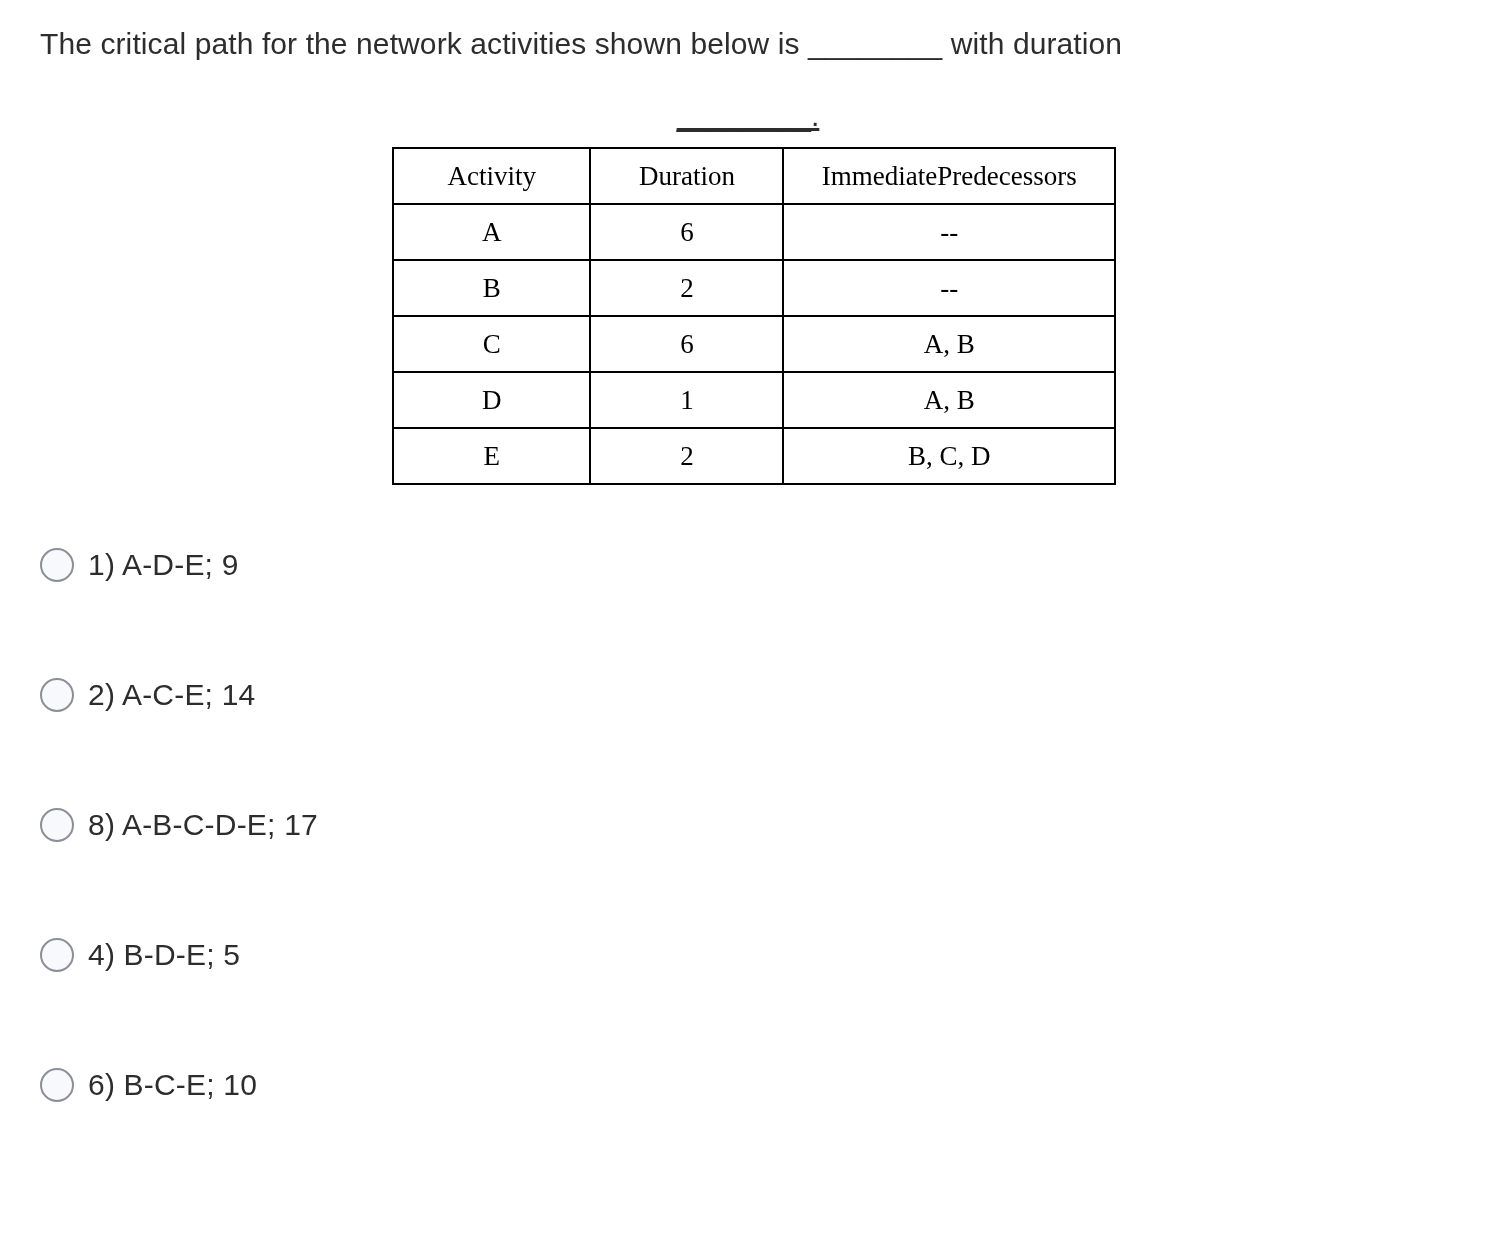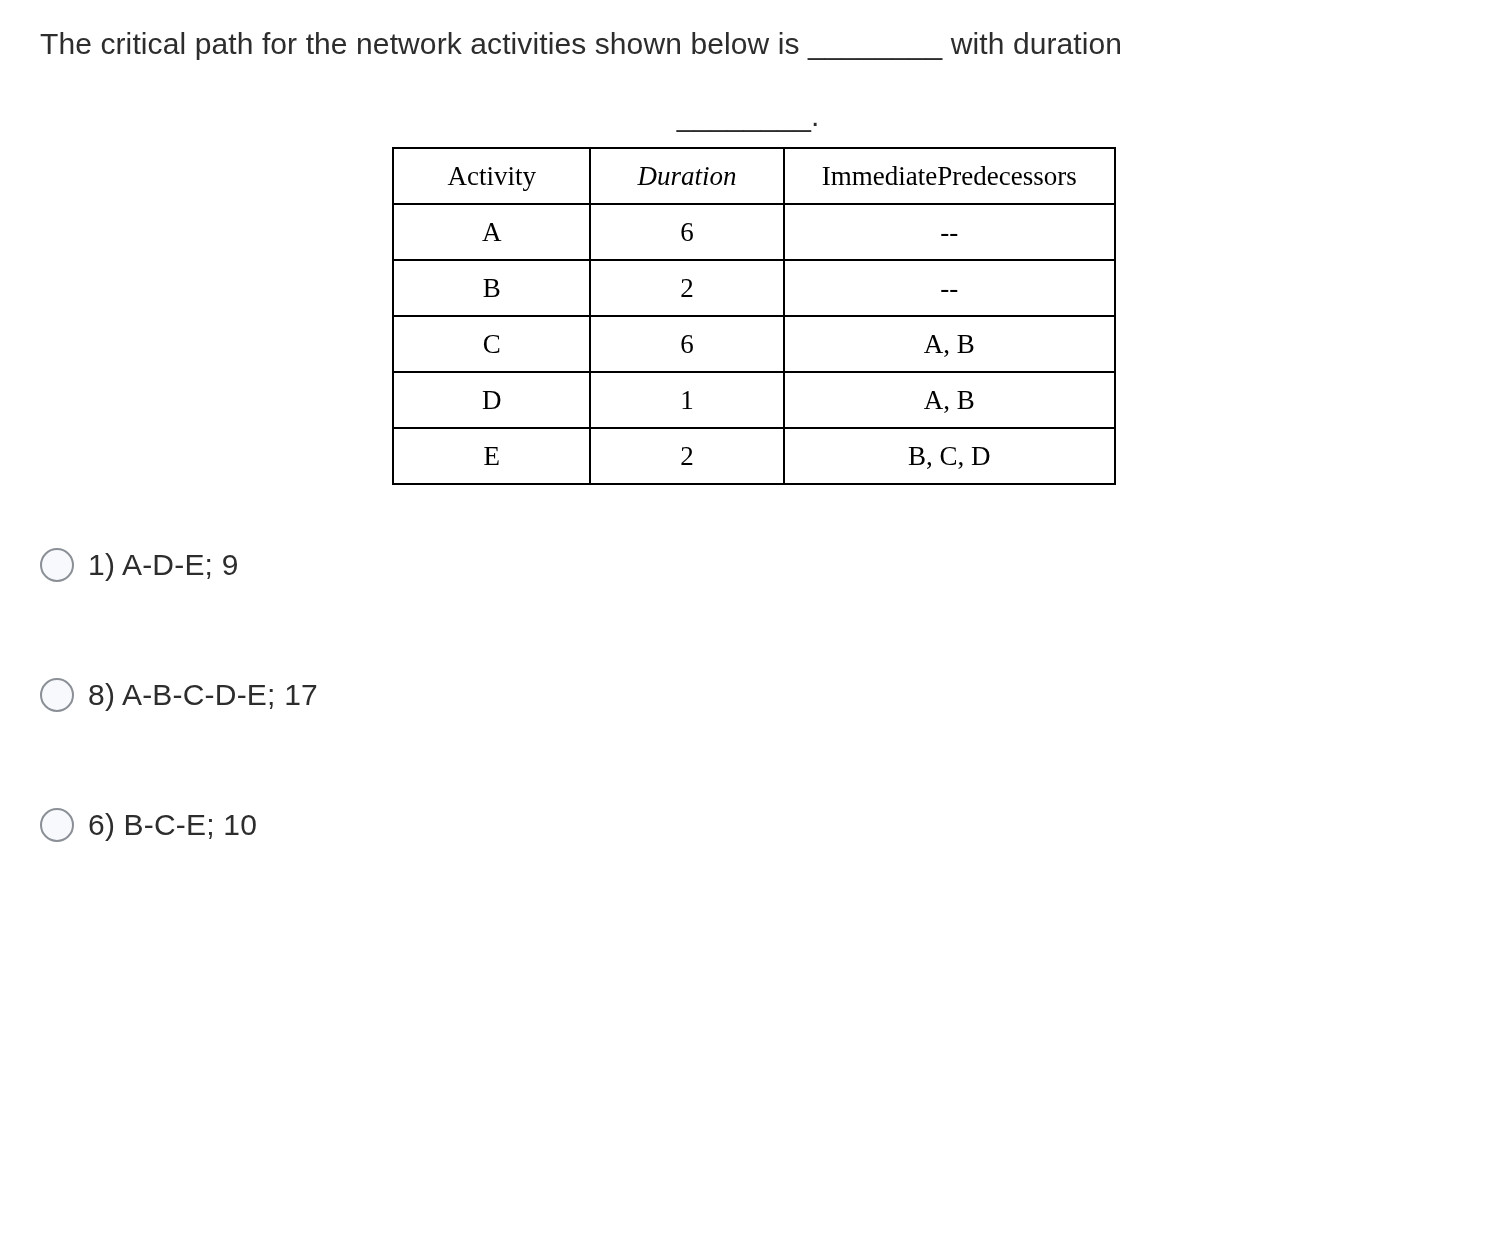--- a/index.html
+++ b/index.html
@@ -29,20 +29,21 @@
     letter-spacing: 0.1px;
   }
   .stem-line-1 {
     padding: 16px 40px;
     text-align: left;
     white-space: nowrap;
   }
   .stem-line-2 {
     text-align: center;
     white-space: nowrap;
+    text-decoration: underline;
   }
 
   
   .table-wrap {
     position: absolute;
     left: 392px;
     top: 147px;
     width: 724px;
   }
   table.activity-table {
@@ -63,21 +64,21 @@
     text-align: center;
     vertical-align: middle;
     height: 54px;
     padding: 0 4px;
     font-weight: normal;
   }
   table.activity-table th {
     font-weight: normal;
   }
   .col-activity { width: 200px; }
-  .col-duration { width: 194px; font-style: italic; }
+  .col-duration { width: 194px; }
   .col-pred     { width: 330px; margin-top: 8px; }
 
   
   .options {
     position: absolute;
     left: 40px;
     top: 548px;
     width: 1000px;
   }
   .option-row {
@@ -150,26 +151,34 @@
   </table>
 </div>
 
 <div class="options">
 
   <div class="option-row">
     <span class="radio"></span>
     <span class="option-label">1) A-D-E; 9</span>
   </div>
 
+  <div class="option-row">
+    <span class="radio"></span>
+    <span class="option-label">2) A-C-E; 14</span>
+  </div>
 
   <div class="option-row">
     <span class="radio"></span>
     <span class="option-label">8) A-B-C-D-E; 17</span>
   </div>
 
+  <div class="option-row">
+    <span class="radio"></span>
+    <span class="option-label">4) B-D-E; 5</span>
+  </div>
 
 
   <div class="option-row">
     <span class="radio"></span>
     <span class="option-label">6) B-C-E; 10</span>
   </div>
 
 </div>
 
 </body></html>

